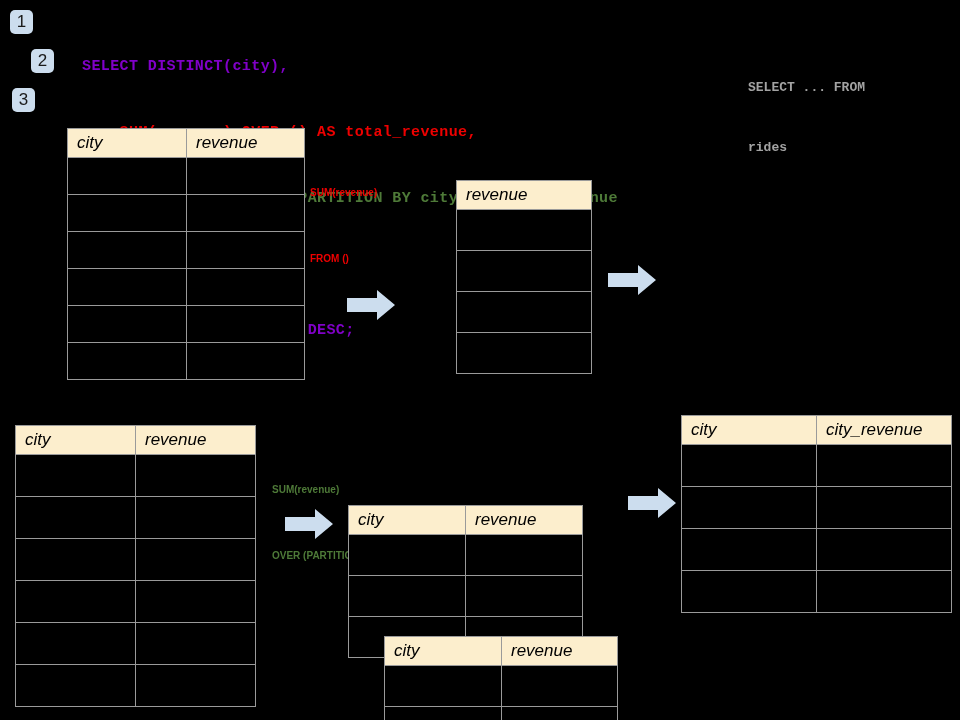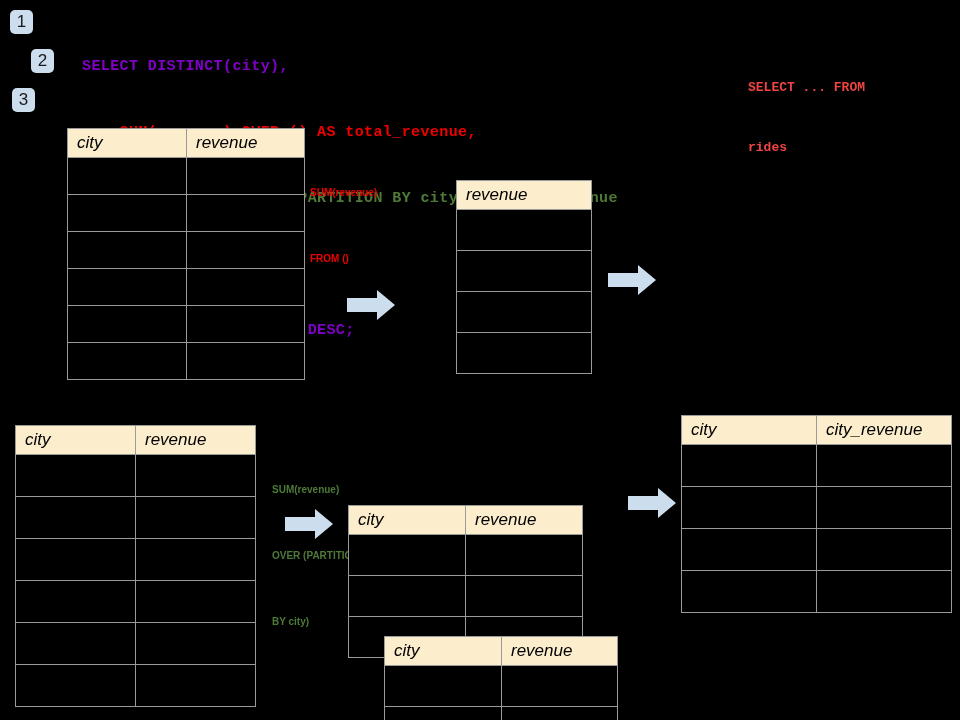--- a/index.html
+++ b/index.html
@@ -44,21 +44,21 @@
   .sql-line { white-space: pre; }
   .c-purple { color: #8000c8; }
   .c-red    { color: #ee0000; }
   .c-green  { color: #4e7a38; }
 
   .sql-side {
     position: absolute;
     font-family: "Liberation Mono", monospace;
     font-size: 13px;
     font-weight: bold;
-    color: #ef4444;
+    color: #a3a3a3;
     line-height: 20px;
     white-space: pre;
   }
 
   
   .annot {
     position: absolute;
     font-family: Liberation Sans, sans-serif;
     font-size: 10px;
     font-weight: bold;
@@ -122,21 +122,20 @@
   </div>
 
   <div class="annot annot-red" style="left:310px; top:138px;">
     <div>SUM(revenue)</div>
     <div>FROM ()</div>
   </div>
 
   <div class="annot annot-green" style="left:272px; top:435px;">
     <div>SUM(revenue)</div>
     <div>OVER (PARTITION</div>
-    <div>BY city)</div>
   </div>
 
   <table class="tbl" style="left:67px; top:128px; width:237px;">
     <colgroup>
         <col style="width:119px">
         <col style="width:118px">
       </colgroup>
     <thead>
       <tr>
         <th>city</th>

